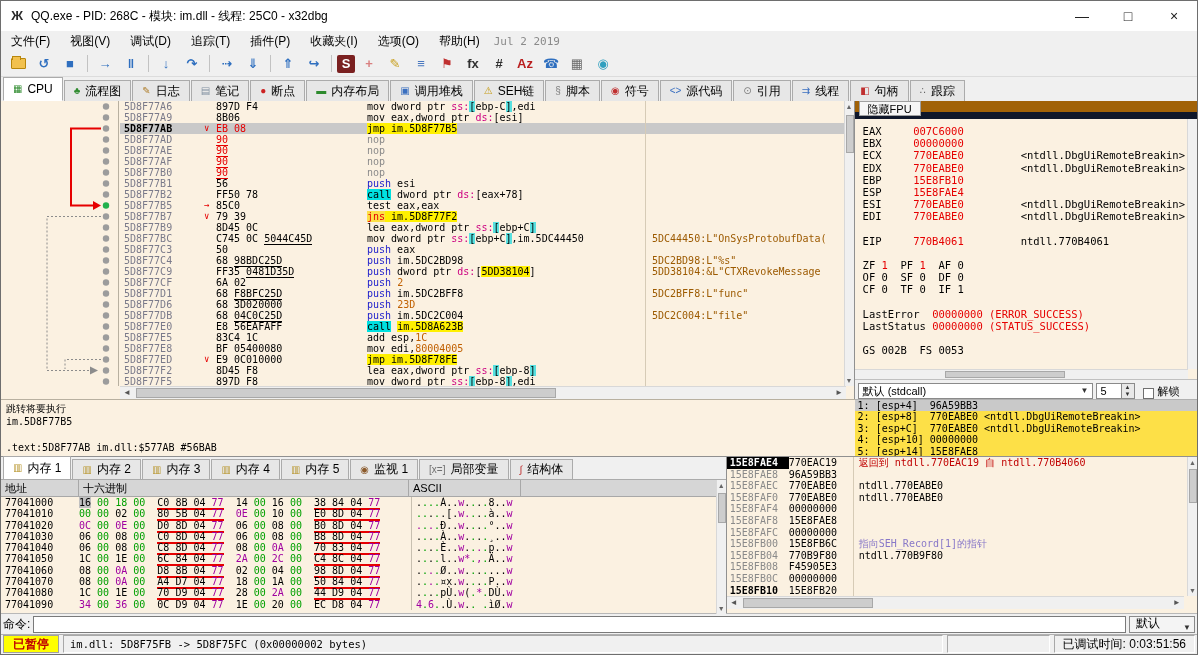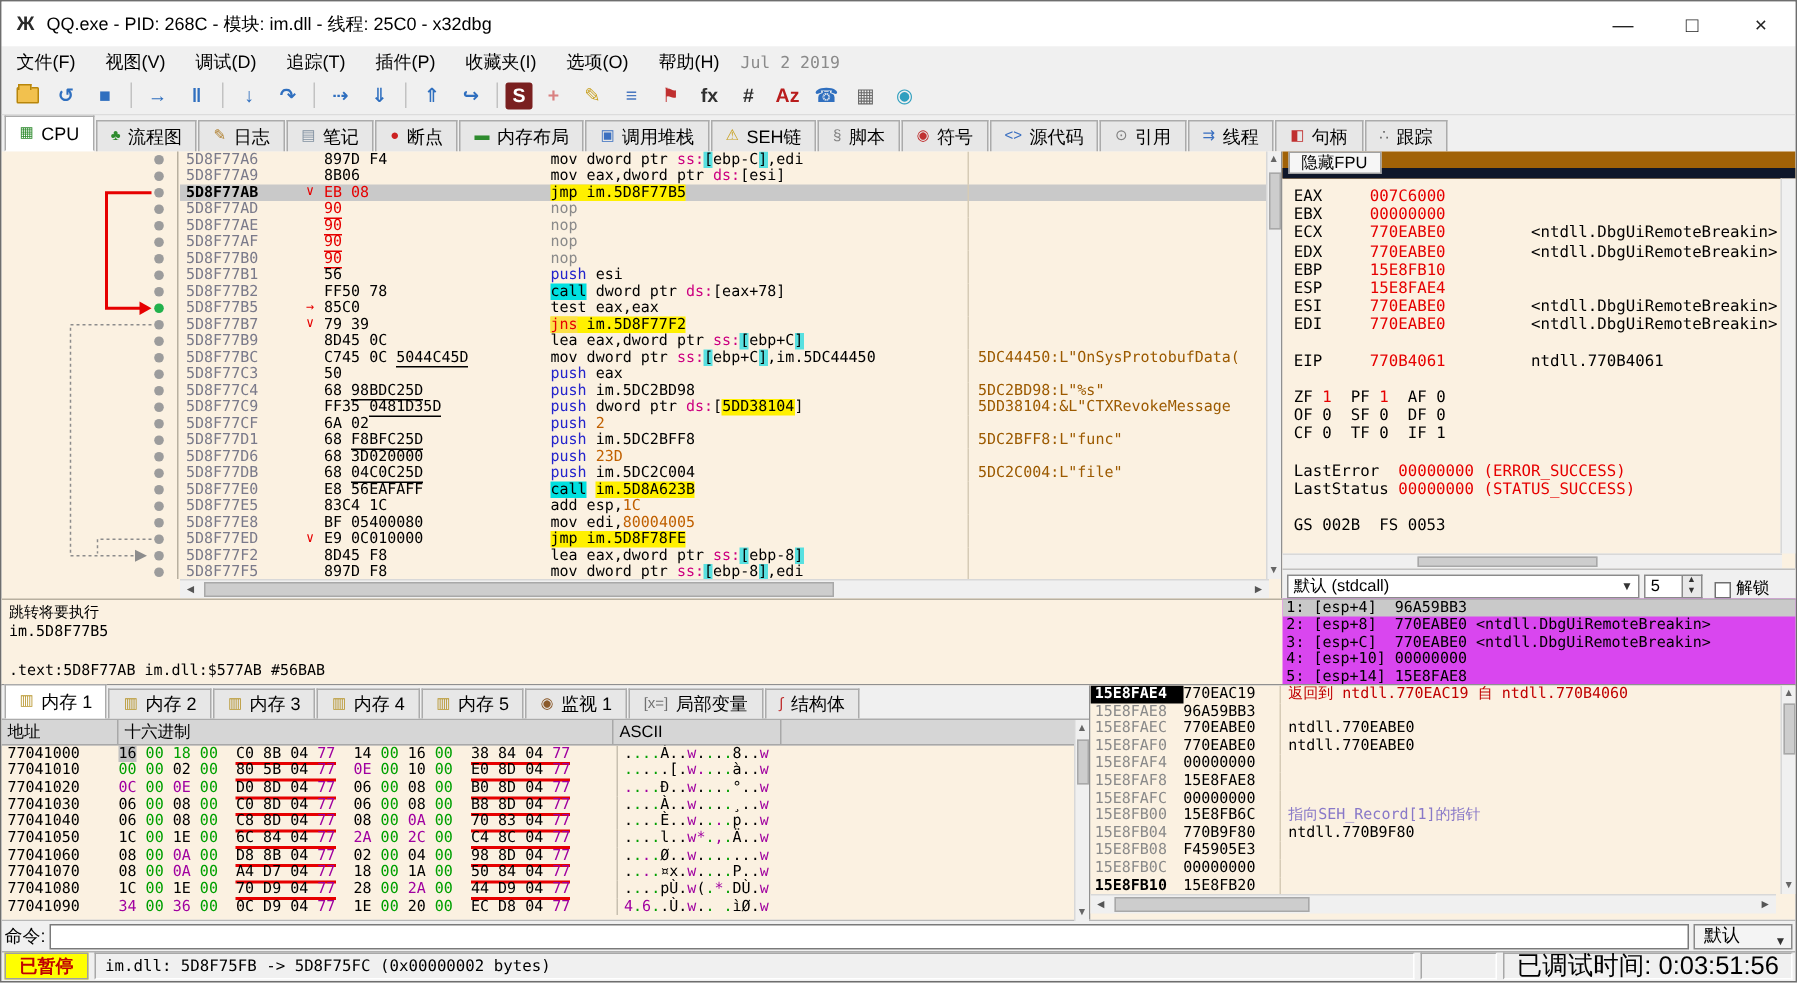--- a/index.html
+++ b/index.html
@@ -61,21 +61,21 @@
 .rv{color:#e60000}
 .rx{color:#000}
 .regvs{position:absolute;right:0;top:18px;width:10px;height:250px;background:#f0f0f0;border-left:1px solid #d8d8d8}
 .reghs{position:absolute;left:0;top:268px;width:333px;height:10px;background:#f0f0f0;border-top:1px solid #d8d8d8}
 .convrow{position:absolute;left:0;top:278px;width:343px;height:20px;display:flex;align-items:flex-end;background:#f0f0f0;border-top:1px solid #c0c0c0;padding:0 3px;font-size:11px}
 .dd{border:1px solid #8a8a8a;background:#fff;height:16px;line-height:14px;display:flex;align-items:center;padding-left:4px}
 .ddarr{margin-left:auto;width:14px;text-align:center;color:#333;font-size:8px}
 .spin{border:1px solid #8a8a8a;background:#fff;width:26px;height:16px;line-height:14px;padding-left:4px;margin-left:3px}
 .spinb{width:13px;height:16px;border:1px solid #8a8a8a;border-left:none;font-size:6px;line-height:7px;text-align:center;color:#333;background:#e8e8e8}
 .chk{width:11px;height:11px;border:1px solid #707070;background:#fff;margin:0 4px 0 8px}
-.args{position:absolute;left:0;top:298px;width:343px;height:57px;border-top:1px solid #b0b0b0;font-family:"DejaVu Sans Mono",monospace;font-size:10px;background:#d946ef;overflow:hidden}
+.args{position:absolute;left:0;top:298px;width:343px;height:57px;border-top:1px solid #b0b0b0;font-family:"DejaVu Sans Mono",monospace;font-size:10px;background:#fde047;overflow:hidden}
 .arow{height:11.4px;line-height:11.4px;white-space:pre;padding-left:3px}
 .arow.sel{background:#c9c9c9}
 
 .bottom{display:flex;height:157px;border-top:1px solid #909090}
 .dumppane{width:727px;position:relative;border-right:1px solid #909090;background:#fbf1e1}
 .dumptabs{height:23px;display:flex;align-items:flex-end;background:#f0f0f0;padding-left:2px;border-bottom:1px solid #ababab}
 .dtab{height:20px;display:flex;align-items:center;padding:0 9px;font-size:12px;border:1px solid #ababab;border-bottom:none;background:#e7e7e7;margin-right:1px;white-space:nowrap}
 .dtab.sel{background:#fff;height:23px}
 .dumphead{height:17px;background:#d6d6d6;border-bottom:1px solid #a8a8a8;display:flex;font-size:11px;line-height:16px}
 .dh{border-right:1px solid #a8a8a8;padding-left:4px}
@@ -97,21 +97,21 @@
 .sc{flex:1;border-left:1px solid #d6cbb6;padding-left:5px;overflow:hidden;color:#000}
 .sc.red{color:#c00000}.sc.purple{color:#8878c8}
 
 .cmdrow{height:21px;display:flex;align-items:center;background:#f0f0f0;border-top:1px solid #b8b8b8;padding:0 2px;font-size:12px}
 .cmdinput{flex:1;height:17px;background:#fff;border:1px solid #7a7a7a;margin:0 3px}
 .cmddd{width:66px;height:17px;border:1px solid #8a8a8a;background:#f4f4f4;display:flex;align-items:flex-end;padding-left:6px;font-size:12px}
 .statusbar{height:22px;display:flex;align-items:flex-start;background:#f0f0f0;border-top:1px solid #b0b0b0;padding:0 2px}
 .badge{background:#ffff00;color:#c00000;font-weight:bold;border:1px solid #a0a0a0;padding:0 9px;height:18px;line-height:17px;font-size:12px}
 .sbmsg{width:880px;height:18px;margin-left:4px;border:1px solid;border-color:#a8a8a8 #fff #fff #a8a8a8;font-family:"DejaVu Sans Mono",monospace;font-size:10.5px;line-height:16px;padding-left:6px;color:#000}
 .sbspacer{flex:1;height:18px;margin-left:4px;border:1px solid;border-color:#a8a8a8 #fff #fff #a8a8a8}
-.sbtime{height:18px;margin-left:4px;border:1px solid;border-color:#a8a8a8 #fff #fff #a8a8a8;font-size:17px;line-height:16px;padding:0 8px;white-space:nowrap}
+.sbtime{height:18px;margin-left:4px;border:1px solid;border-color:#a8a8a8 #fff #fff #a8a8a8;font-size:12px;line-height:16px;padding:0 8px;white-space:nowrap}
 </style>
 </head>
 <body>
 
 <div class="app">
 
   <div class="titlebar">
     <span class="appicon">Ж</span>
     <span>QQ.exe - PID: 268C - 模块: im.dll - 线程: 25C0 - x32dbg</span>
     <div class="controls">

